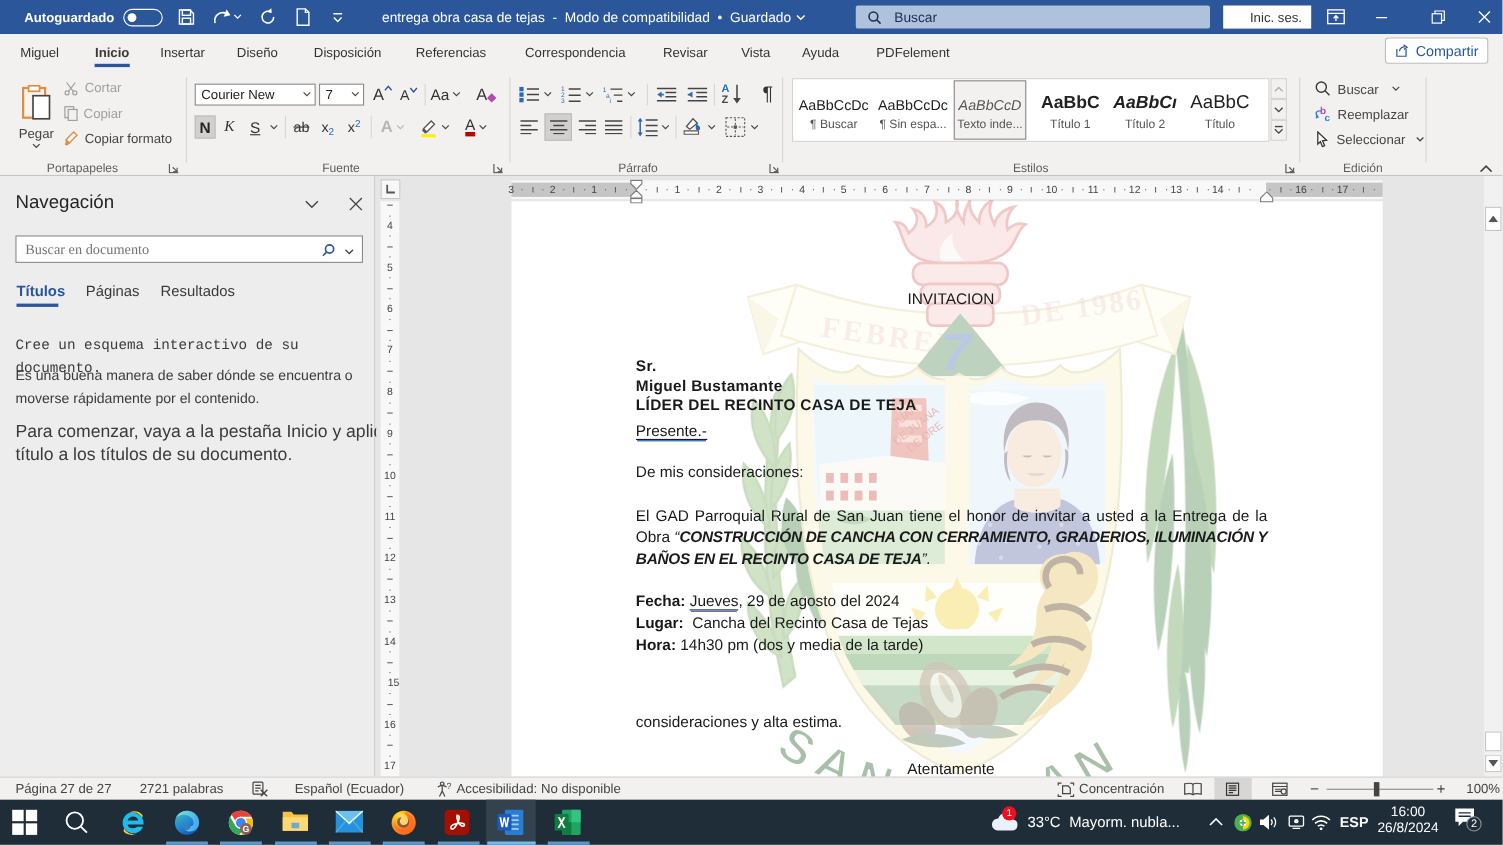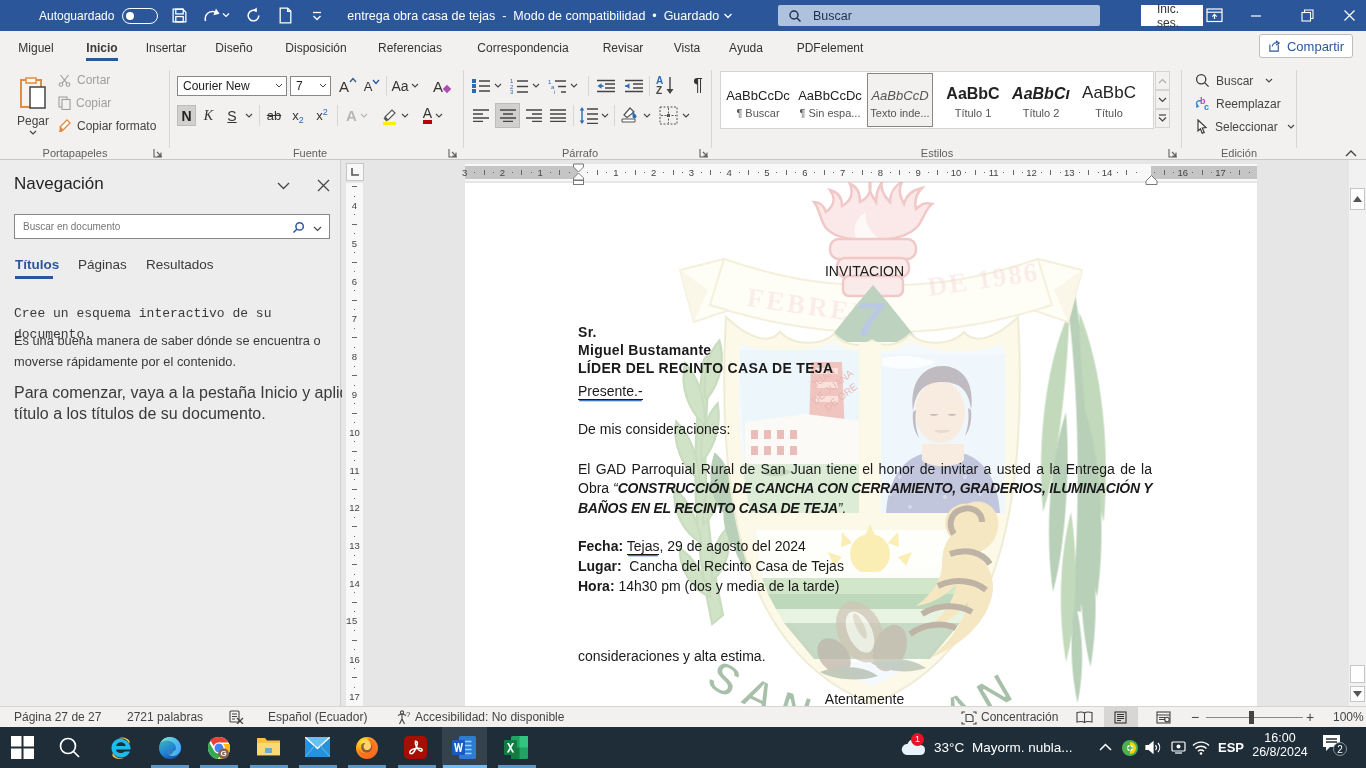--- a/index.html
+++ b/index.html
@@ -7,21 +7,21 @@
 #stage { position:relative; width:1366px; height:768px; background:#e6e6e6; }
 
 
 #titlebar { position:absolute; left:0; top:0; width:1366px; height:31px; background:#2b579a; color:#fff; font-size:12px; }
 #titlebar .qat { position:absolute; left:0; top:0; height:31px; display:flex; align-items:center; }
 .toggle { display:inline-block; width:36px; height:16px; border:1px solid #fff; border-radius:8px; position:relative; margin-left:8px; }
 .toggle .knob { position:absolute; left:3px; top:3px; width:8px; height:8px; background:#fff; border-radius:50%; }
 .tico { display:inline-flex; align-items:center; justify-content:center; width:22px; height:22px; margin-left:10px; }
 #doctitle { position:absolute; top:0; height:31px; left:330px; width:420px; display:flex; align-items:center; justify-content:center; font-size:12.5px; white-space:nowrap; }
 #tsearch { position:absolute; left:778px; top:5px; width:322px; height:21px; background:#aec2dd; border-radius:2px; color:#1c2f50; font-size:12.5px; display:flex; align-items:center; }
-#signin { position:absolute; left:1141px; top:5px; width:62px; height:21px; background:#fff; color:#333; font-size:12px; display:flex; align-items:center; justify-content:center;padding-left:16px; }
+#signin { position:absolute; left:1112px; top:5px; width:80px; height:21px; background:#fff; color:#333; font-size:12px; display:flex; align-items:center; justify-content:center;padding-left:16px; }
 .winbtn { position:absolute; top:0; width:34px; height:31px; display:flex; align-items:center; justify-content:center; }
 
 
 #tabrow { position:absolute; left:0; top:31px; width:1366px; height:33px; background:#f3f1f0; font-size:12px; color:#333; }
 #tabrow .tab { position:absolute; top:0; height:33px; display:flex; align-items:center; justify-content:center; }
 #tabrow .sel { font-weight:bold; color:#3b3a39; }
 #tabrow .sel::after { content:""; position:absolute; left:6px; right:6px; bottom:3px; height:3px; background:#2b579a; }
 #compartir { position:absolute; left:1259px; top:3px; width:94px; height:24px; background:#fff; border:1px solid #bdbdbd; border-radius:3px; color:#2b579a; font-size:13px; display:flex; align-items:center; justify-content:center; gap:5px; }
 
 
@@ -62,21 +62,21 @@
 
 #taskbar { position:absolute; left:0; top:727px; width:1366px; height:41px; background:#1f2d39; color:#fff; font-size:12px; }
 .tbicon { position:absolute; }
 .tbline { position:absolute; bottom:0; width:38px; height:3px; background:#5f96c4; }
 </style>
 </head>
 <body>
 <div id="stage">
   <div id="titlebar">
     <div class="qat">
-      <span style="margin-left:39px;">Autoguardado</span>
+      <span style="margin-left:22px;font-weight:bold;">Autoguardado</span>
       <span class="toggle">
           <span class="knob"></span>
         </span>
       <span class="tico">
           <svg width="17" height="17" viewBox="0 0 16 16" fill="none" stroke="#fff" stroke-width="1.2">
             <path d="M2 2 h9 l3 3 v9 h-12 z"></path>
             <rect x="4.5" y="2" width="7" height="4.5"></rect>
             <rect x="4.5" y="9" width="7" height="5"></rect>
           </svg>
         </span>
@@ -463,21 +463,21 @@
   <div id="main">
     <div id="navpane">
       <div style="position:absolute; left:14px; top:14px; font-size:17px; color:#252423;">Navegación</div>
       <svg style="position:absolute; left:277px; top:22px;" width="13" height="8" viewBox="0 0 13 8" fill="none" stroke="#444" stroke-width="1.3">
           <path d="M1 1 l5.5 5.5 L12 1"></path>
         </svg>
       <svg style="position:absolute; left:317px; top:19px;" width="13" height="13" viewBox="0 0 13 13" stroke="#444" stroke-width="1.2">
           <path d="M1 1 L12 12 M12 1 L1 12"></path>
         </svg>
       <div style="position:absolute; left:14px; top:54px; width:316px; height:25px; background:#fff; border:1px solid #8a8886; display:flex; align-items:center;">
-        <span style="color:#767472; font-size:10px; margin-left:8px;">Buscar en documento</span>
+        <span style="color:#767472; font-size:13px; margin-left:8px;font-family:Liberation Serif, serif;">Buscar en documento</span>
         <svg style="position:absolute; right:24px; top:6px;" width="13" height="13" viewBox="0 0 14 14" fill="none" stroke="#2b579a" stroke-width="1.6">
             <circle cx="8.2" cy="5.8" r="4"></circle>
             <path d="M5.2 8.8 l-3.6 3.6"></path>
           </svg>
         <svg style="position:absolute; right:7px; top:11px;" width="9" height="6" viewBox="0 0 9 6" fill="none" stroke="#444" stroke-width="1.1">
             <path d="M1 1 l3.5 3.5 L8 1"></path>
           </svg>
       </div>
       <div style="position:absolute; left:15px; top:97px; font-size:13.5px; font-weight:bold; color:#2b579a;">Títulos</div>
       <div style="position:absolute; left:15px; top:116px; width:38px; height:3px; background:#2b579a;"></div>
@@ -639,21 +639,21 @@
 </div>
         <div class="dtxt" style="top:79px; left:113px; width:573px; text-align:center;">INVITACION</div>
         <div class="dtxt bb" style="top:140px; left:113px;">Sr.</div>
         <div class="dtxt bb" style="top:158px; left:113px;">Miguel Bustamante</div>
         <div class="dtxt bb" style="top:176px; left:113px;">LÍDER DEL RECINTO CASA DE TEJA</div>
         <div class="dtxt" style="top:199px; left:113px;"><span style="border-bottom:1px solid #1a1a1a; box-shadow:0 2.5px 0 -1.2px #4472c4;">Presente.-</span></div>
         <div class="dtxt" style="top:237px; left:113px;">De mis consideraciones:</div>
         <div class="dtxt jline" style="top:277px; left:113px; width:574px;">El GAD Parroquial Rural de San Juan tiene el honor de invitar a usted a la Entrega de la</div>
         <div class="dtxt" style="top:296px; left:113px;">Obra <i>“<b style="letter-spacing:-0.26px;font-style:italic;">CONSTRUCCIÓN DE CANCHA CON CERRAMIENTO, GRADERIOS, ILUMINACIÓN Y</b></i></div>
         <div class="dtxt" style="top:316px; left:113px;"><i><b style="letter-spacing:-0.26px;">BAÑOS EN EL RECINTO CASA DE TEJA</b>”.</i></div>
-        <div class="dtxt" style="top:354px; left:113px;"><b>Fecha:</b> <span style="border-bottom:1px solid #1a1a1a; box-shadow:0 2.5px 0 -1.2px #4472c4;">Tejas</span>, 29 de agosto del 2024</div>
+        <div class="dtxt" style="top:354px; left:113px;"><b>Fecha:</b> <span style="border-bottom:1px solid #1a1a1a; box-shadow:0 2.5px 0 -1.2px #4472c4;">Jueves</span>, 29 de agosto del 2024</div>
         <div class="dtxt" style="top:374px; left:113px;"><b>Lugar:</b>&nbsp; Cancha del Recinto Casa de Tejas</div>
         <div class="dtxt" style="top:394px; left:113px;"><b>Hora:</b> 14h30 pm (dos y media de la tarde)</div>
         <div class="dtxt" style="top:464px; left:113px;">consideraciones y alta estima.</div>
         <div class="dtxt" style="top:507px; left:113px; width:573px; text-align:center;">Atentamente</div>
       </div>
       <div id="hruler">
           <div class="mzone" style="left:0; width:113px;"></div>
           <div class="mzone" style="left:686px; width:106px;"></div>
 <div style="position:absolute; left:-6.4px; top:3px; width:12px; text-align:center; font-size:9.5px; color:#444;">3</div>
 <div style="position:absolute; left:9.1px; top:8px; width:1px; height:1px; background:#666;"></div>
@@ -778,21 +778,21 @@
 <div style="position:absolute; top:343.3px; left:6px; width:5px; height:1px; background:#666;"></div>
 <div style="position:absolute; top:352.7px; left:8px; width:1px; height:1px; background:#666;"></div>
 <div style="position:absolute; top:357.2px; left:0px; width:17px; text-align:center; font-size:9.5px; color:#444;">13</div>
 <div style="position:absolute; top:371.6px; left:8px; width:1px; height:1px; background:#666;"></div>
 <div style="position:absolute; top:381.1px; left:6px; width:5px; height:1px; background:#666;"></div>
 <div style="position:absolute; top:390.5px; left:8px; width:1px; height:1px; background:#666;"></div>
 <div style="position:absolute; top:395.0px; left:0px; width:17px; text-align:center; font-size:9.5px; color:#444;">14</div>
 <div style="position:absolute; top:409.4px; left:8px; width:1px; height:1px; background:#666;"></div>
 <div style="position:absolute; top:418.8px; left:6px; width:5px; height:1px; background:#666;"></div>
 <div style="position:absolute; top:428.3px; left:8px; width:1px; height:1px; background:#666;"></div>
-<div style="position:absolute; top:432.7px; left:0px; width:17px; text-align:left; font-size:9.5px; color:#444;font-family:Liberation Mono, monospace;">15</div>
+<div style="position:absolute; top:432.7px; left:0px; width:17px; text-align:right; font-size:9.5px; color:#444;">15</div>
 <div style="position:absolute; top:447.2px; left:8px; width:1px; height:1px; background:#666;"></div>
 <div style="position:absolute; top:456.6px; left:6px; width:5px; height:1px; background:#666;"></div>
 <div style="position:absolute; top:466.1px; left:8px; width:1px; height:1px; background:#666;"></div>
 <div style="position:absolute; top:470.5px; left:0px; width:17px; text-align:center; font-size:9.5px; color:#444;">16</div>
 <div style="position:absolute; top:485.0px; left:8px; width:1px; height:1px; background:#666;"></div>
 <div style="position:absolute; top:494.4px; left:6px; width:5px; height:1px; background:#666;"></div>
 <div style="position:absolute; top:503.9px; left:8px; width:1px; height:1px; background:#666;"></div>
 <div style="position:absolute; top:508.3px; left:0px; width:17px; text-align:center; font-size:9.5px; color:#444;">17</div>
         </div>
       <div id="tabsel">

